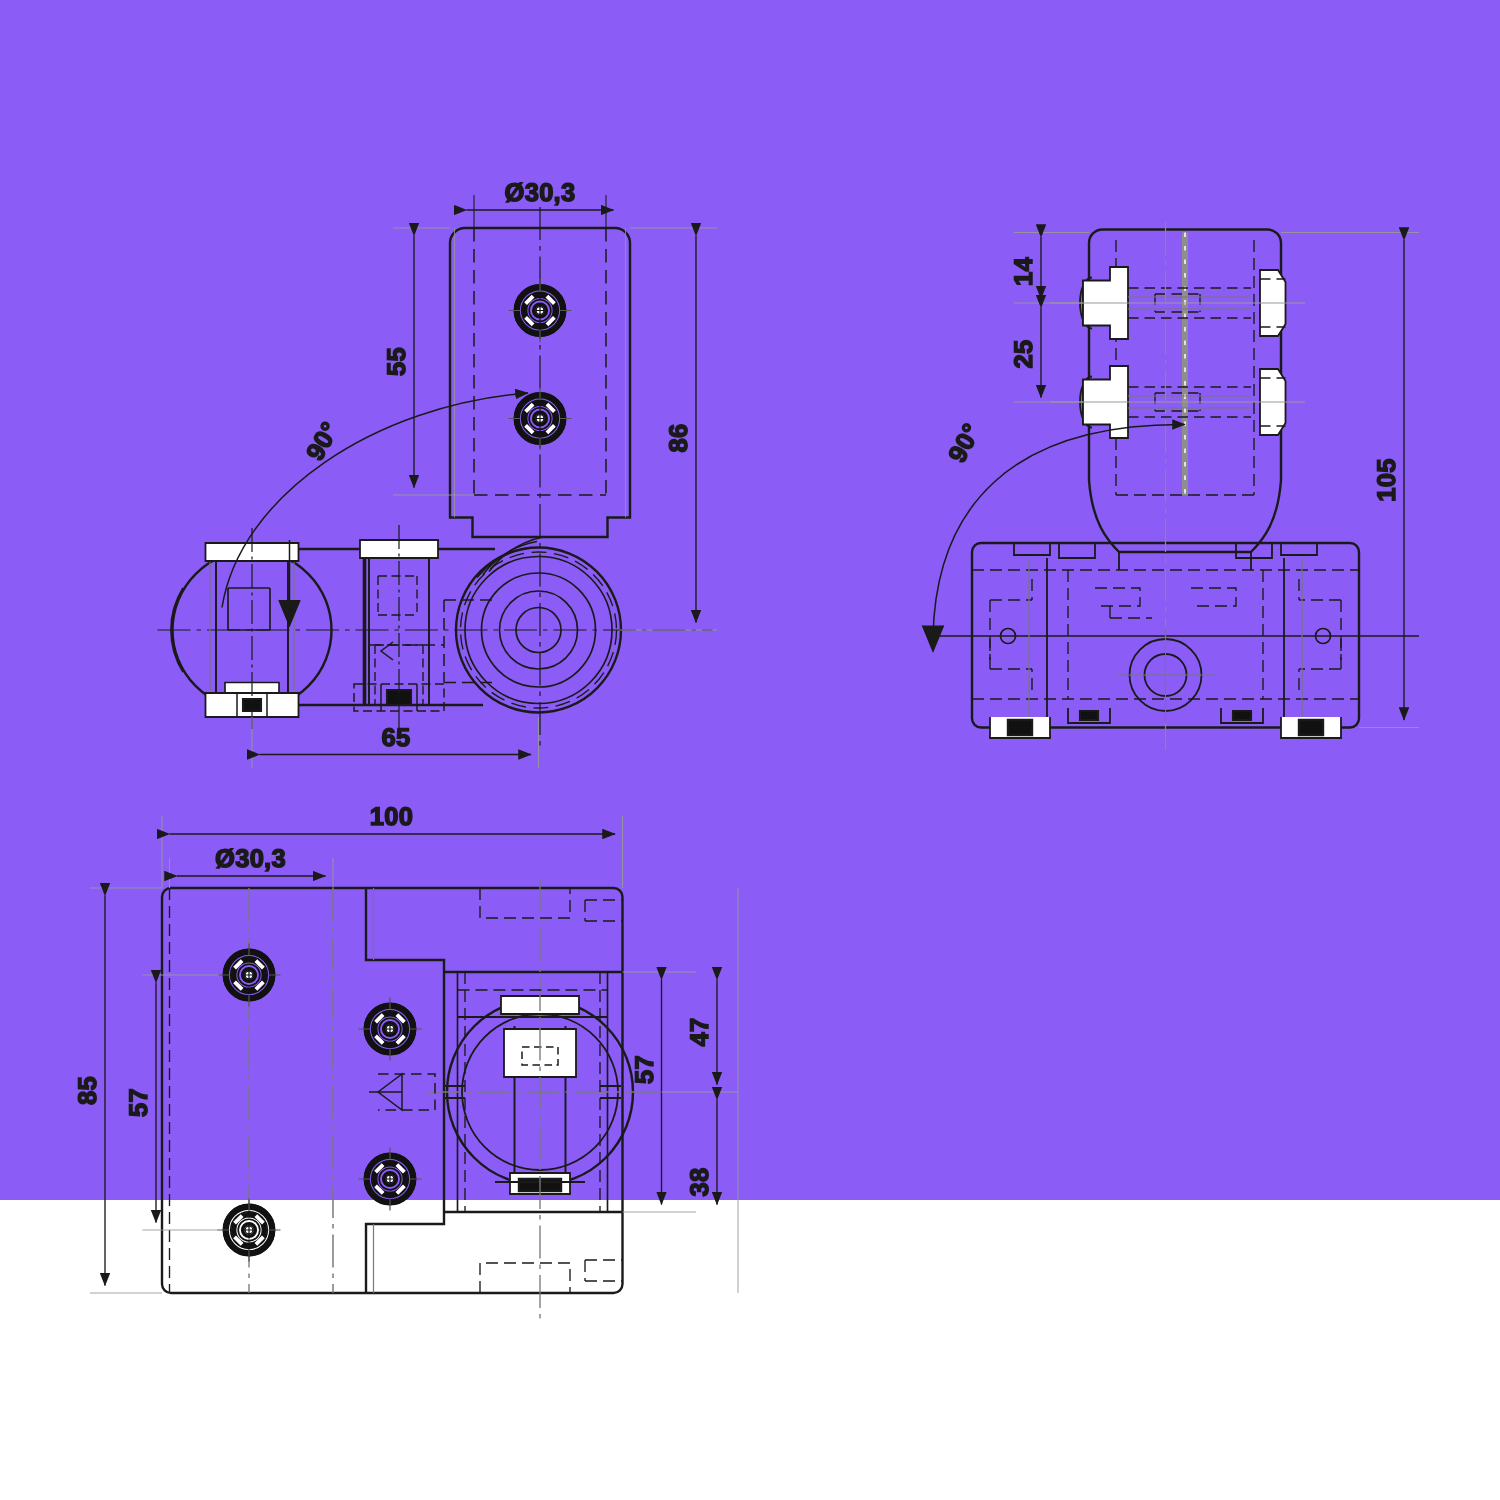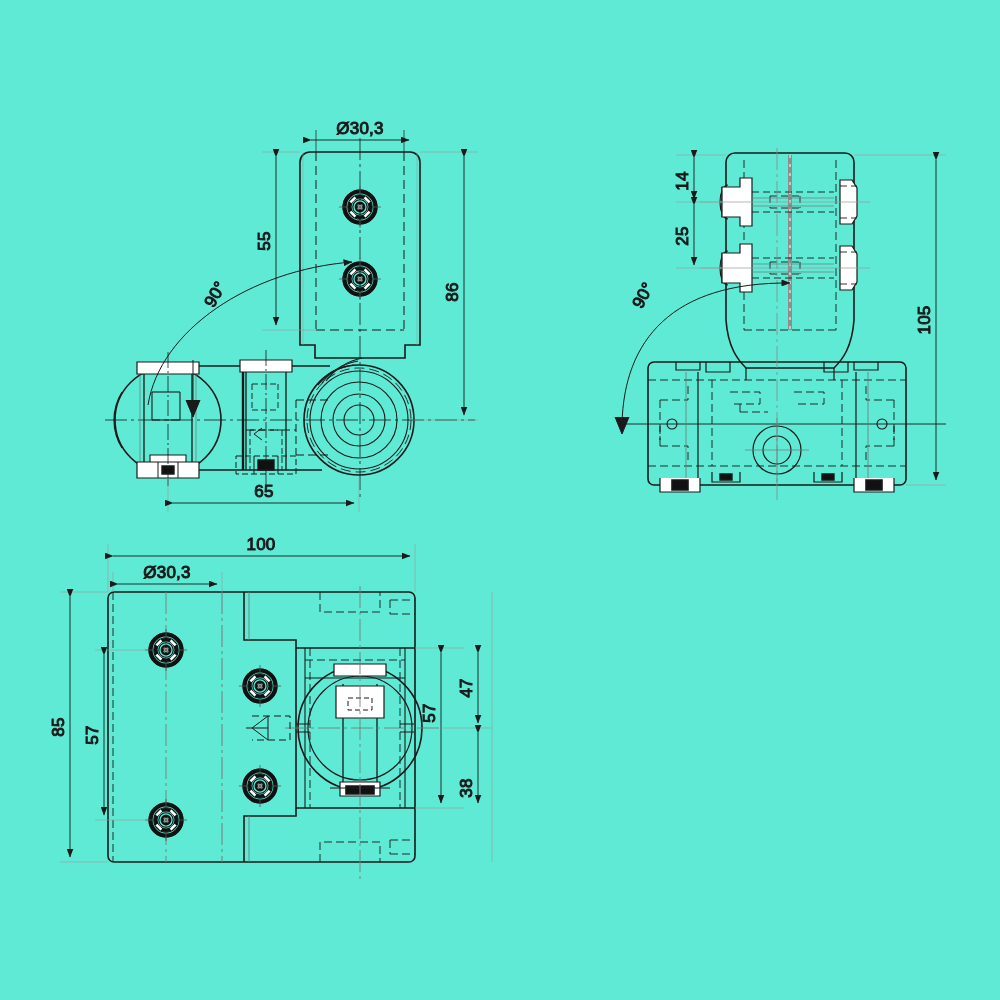--- a/index.html
+++ b/index.html
@@ -1,19 +1,19 @@
 <!DOCTYPE html>
 <html><head>
 <meta charset="utf-8">
 <title>Technical Drawing</title>
 <style>
   html,body{margin:0;padding:0;background:#ffffff;}
   body{width:1000px;height:1000px;overflow:hidden;
        font-family:"Liberation Sans","DejaVu Sans",sans-serif;}
-  #sheet{position:relative;width:1000px;height:1000px;background:#5eead4;}
+  #sheet{position:relative;width:1000px;height:800px;background:#8b5cf6;font-weight:bold;}
   svg{display:block;}
   .dimtext{font-family:"Liberation Sans","DejaVu Sans",sans-serif;
            font-size:17px;fill:#1a1a1a;letter-spacing:0.2px;}
 </style>
 </head>
 <body>
 
 <div id="sheet">
 <svg width="1000" height="1000" viewBox="0 0 1000 1000">
 

